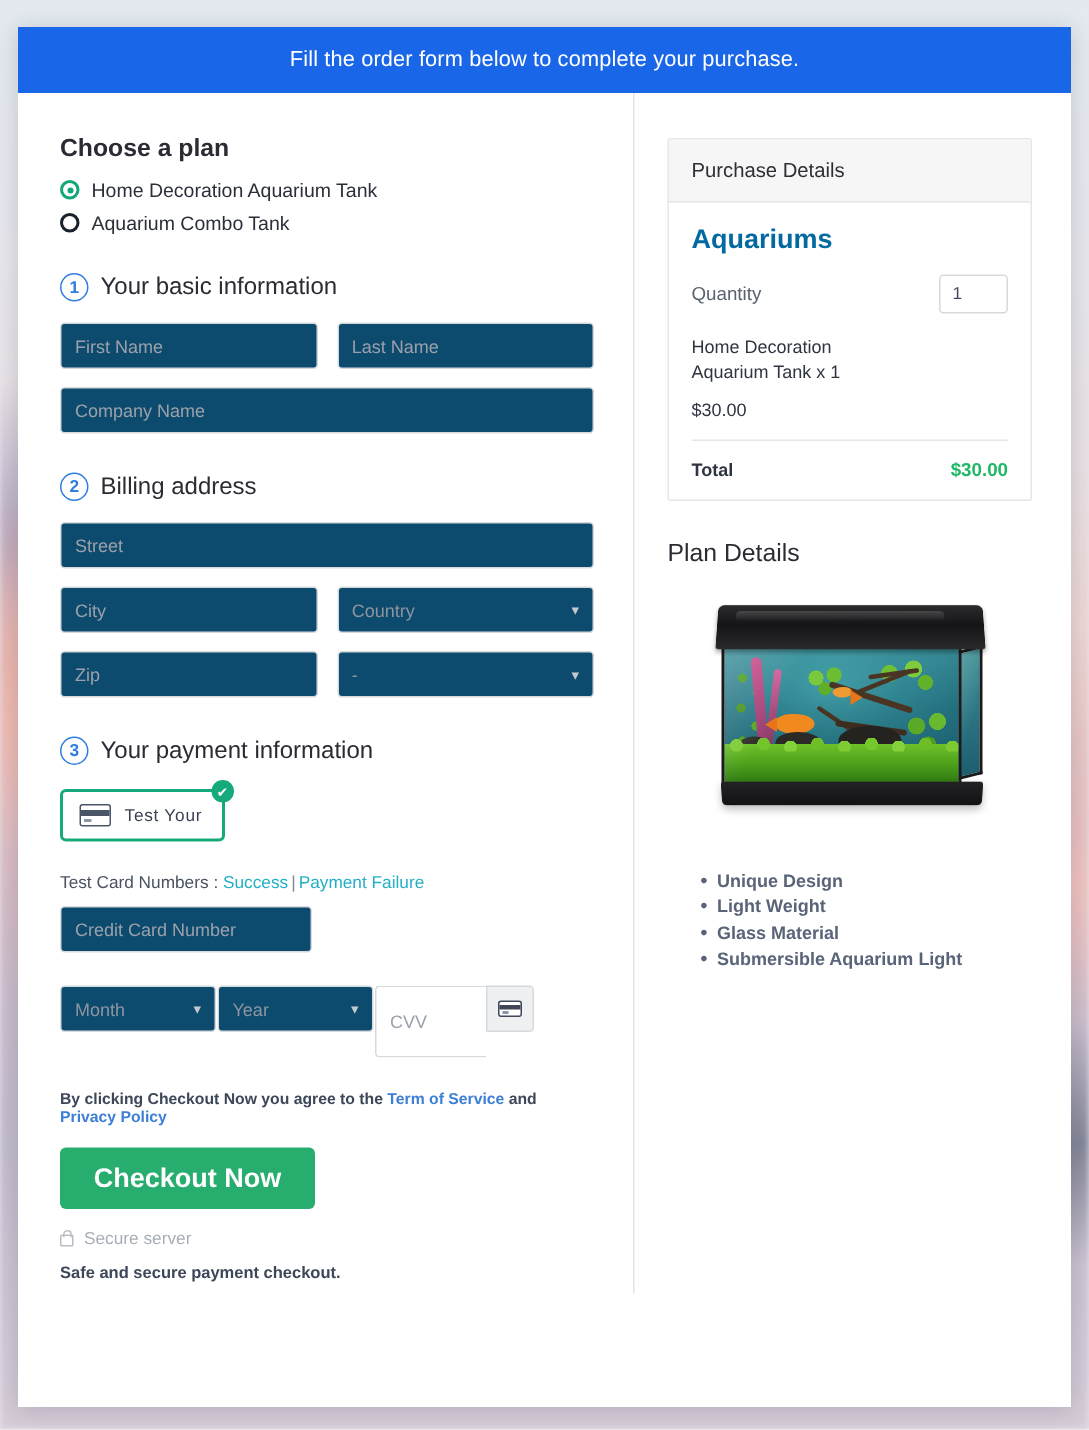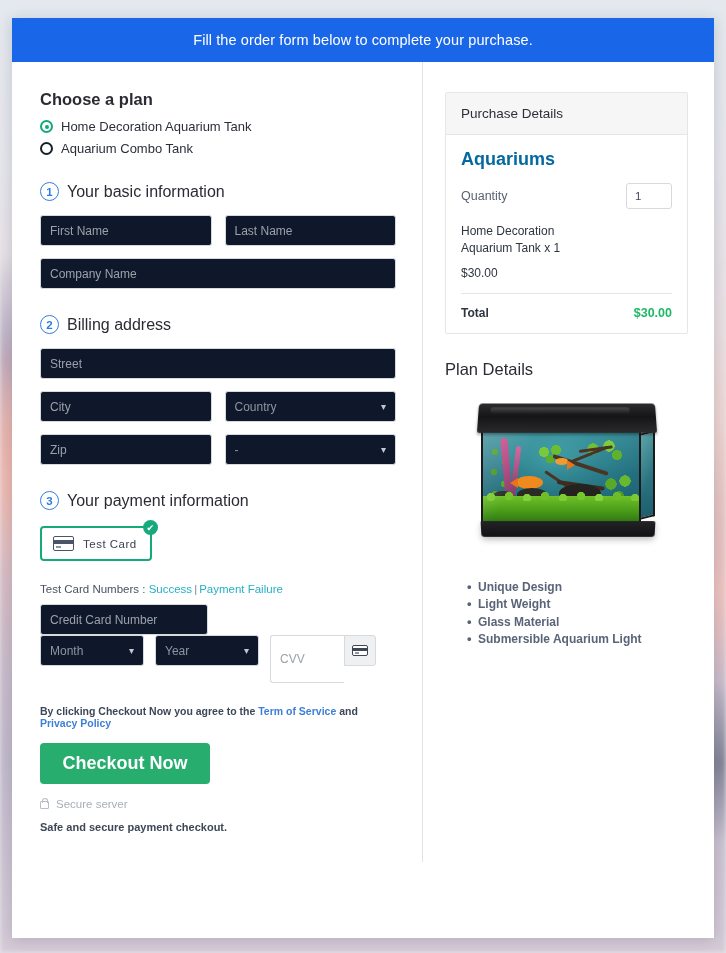--- a/index.html
+++ b/index.html
@@ -77,21 +77,21 @@
     font-size: 11.5px; font-weight: 700;
     display: flex; align-items: center; justify-content: center;
     margin-right: 8px; flex: 0 0 auto;
   }
   .step-title { font-size: 16px; color: #2b2b33; font-weight: 400; }
 
   
   .field-row { display: flex; gap: 13px; margin-bottom: 12px; }
   .inp {
     height: 31px; border: 1px solid #d6d9de; border-radius: 3px;
-    background: #0f172a; display: flex; align-items: center;
+    background: #0c4a6e; display: flex; align-items: center;
     padding: 0 9px; font-size: 12px; color: #9ba1ab;
     flex: 1 1 0; min-width: 0;
   }
   .inp.full { width: 100%; }
   .sel { justify-content: space-between; }
   .chev { color: #c3c7ce; font-size: 10px; margin-left: 6px; }
   .sel-val { color: #8e95a0; }
 
   
   .card-tile {
@@ -119,21 +119,21 @@
     background: #16a97c; color: #fff; font-size: 9px;
     display: flex; align-items: center; justify-content: center;
   }
 
   
   .testnums { margin: 22px 0 9px 0; font-size: 11.5px; color: #4a5262; }
   .testnums a { color: #24b0c4; text-decoration: none; }
   .testnums .sep { color: #7d8694; margin: 0 2px; }
 
   .cc-input { width: 168px; }
-  .pay-row { display: flex; gap: 11px; margin-top: 0; }
+  .pay-row { display: flex; gap: 1px; margin-top: 22px; }
   .pay-row .inp { flex: 0 0 auto; }
   .m-sel { width: 104px; }
   .y-sel { width: 104px; }
   .cvv-wrap { display: flex; width: 106px; }
   .cvv-inp {
     flex: 1 1 auto; height: 48px; border: 1px solid #d6d9de;
     border-right: none; border-radius: 3px 0 0 3px;
     display: flex; align-items: center; padding: 0 9px;
     font-size: 12px; color: #9ba1ab;
   }
@@ -365,21 +365,21 @@
       </div>
 
       
       <div class="step-head">
         <span class="step-num">3</span>
         <span class="step-title">Your payment information</span>
       </div>
 
       <div class="card-tile">
         <span class="cc-glyph"></span>
-        <span class="card-tile-label">Test  Card</span>
+        <span class="card-tile-label">Test  Your</span>
         <span class="tile-check">✔</span>
       </div>
 
       <div class="testnums">
         <span>Test Card Numbers : </span><a href="#">Success</a><span class="sep">|</span><a href="#">Payment Failure</a>
       </div>
 
       <div class="inp cc-input">Credit Card Number</div>
 
       <div class="pay-row">

